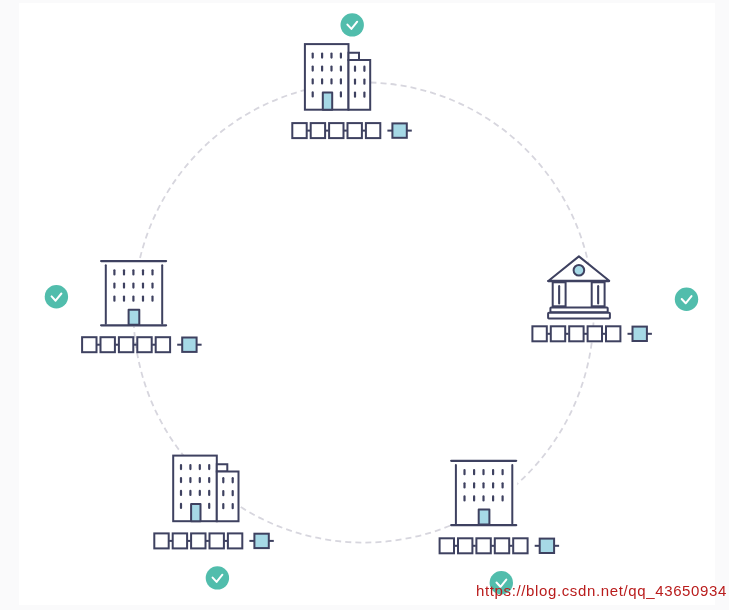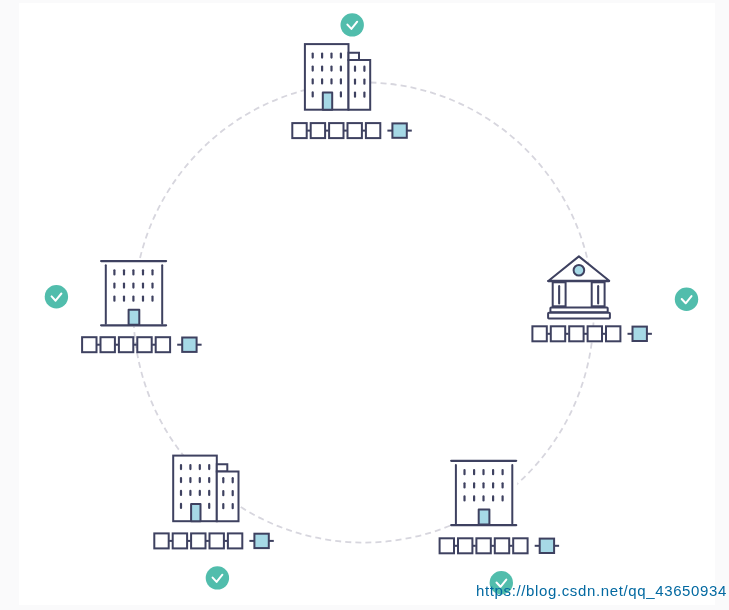--- a/index.html
+++ b/index.html
@@ -206,15 +206,15 @@
             <rect x="115.5" y="7.5" width="5" height="2" fill="#3e4160"></rect>
             <rect x="101.1" y="1.3" width="14.399999999999999" height="14.4" fill="#a6d9e6" stroke="#3e4160" stroke-width="2"></rect>
           </g>
           <use href="#sym-check-badge" x="56.4" y="296.7" xlink:href="#sym-check-badge"></use>
         </g>
       </g>
 
   </svg>
 
   <div class="wm">
-    <div id="watermark-text" style="color: #0369a1;">https://blog.csdn.net/qq_43650934</div>
+    <div id="watermark-text" style="color: #b91c1c;">https://blog.csdn.net/qq_43650934</div>
   </div>
 </div>
 
 </body></html>

